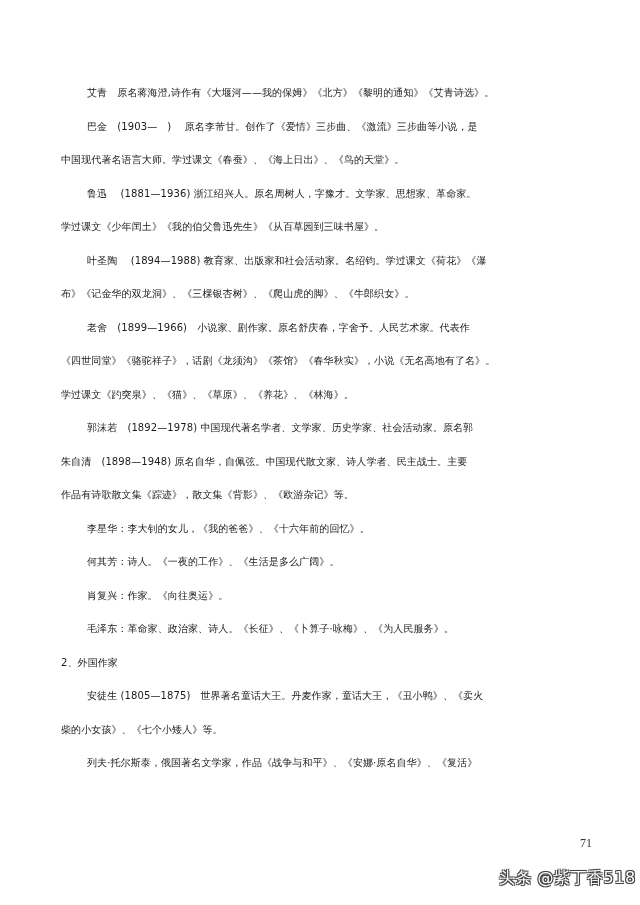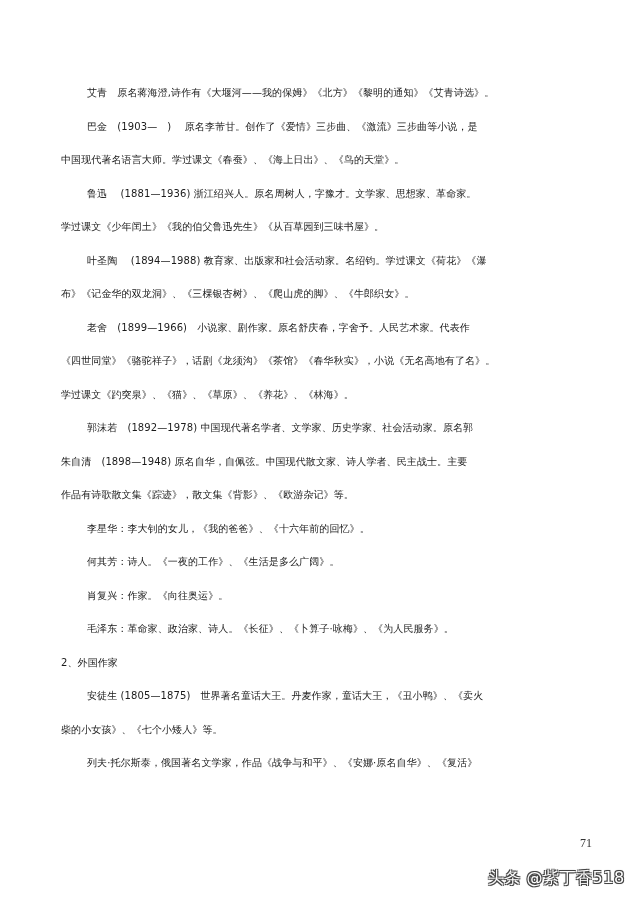--- a/index.html
+++ b/index.html
@@ -36,21 +36,21 @@
     position: absolute;
     left: 568px;
     top: 836px;
     font-family: "Liberation Serif", serif;
     font-size: 12px;
     color: #333;
     margin-left: 12px;
   }
   .watermark {
     position: absolute;
-    left: 488px;
+    left: 499px;
     top: 868px;
     font-family: "DejaVu Sans", sans-serif;
     font-size: 16px;
     color: #ffffff;
     letter-spacing: 0.5px;
     text-shadow:
       -1px -1px 0 #444, 1px -1px 0 #444,
       -1px 1px 0 #444, 1px 1px 0 #444,
       0 0 2px #555;
   }

